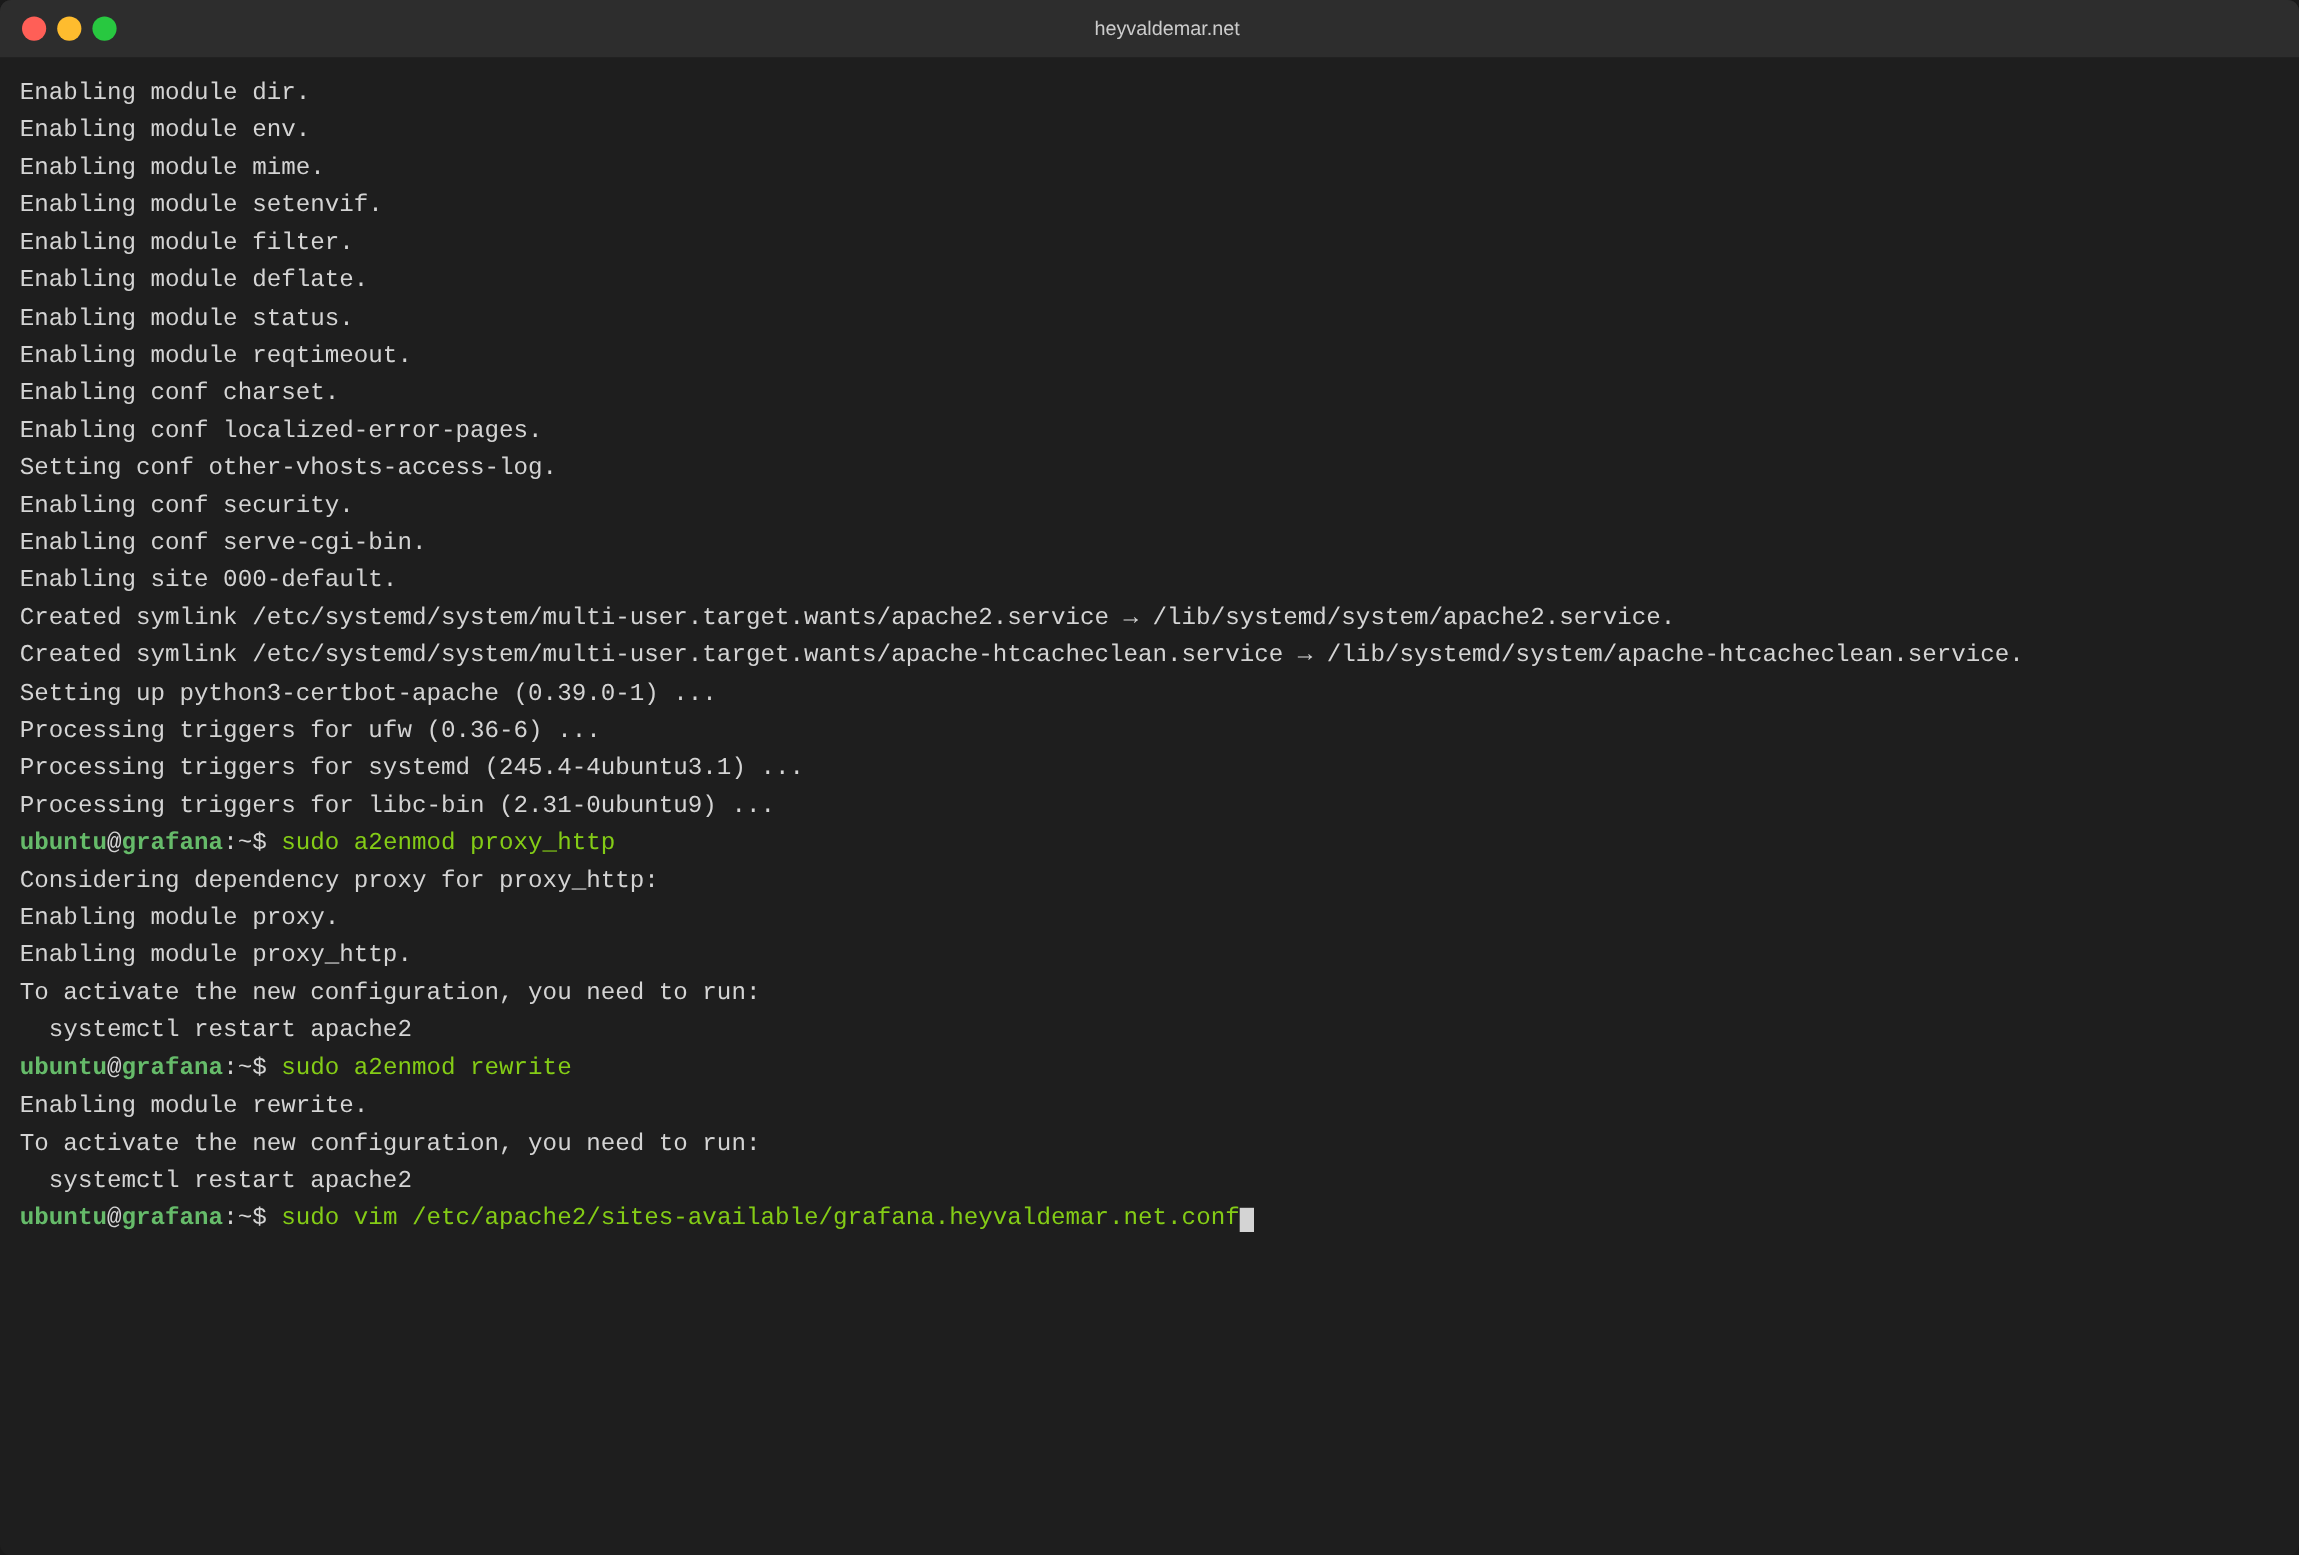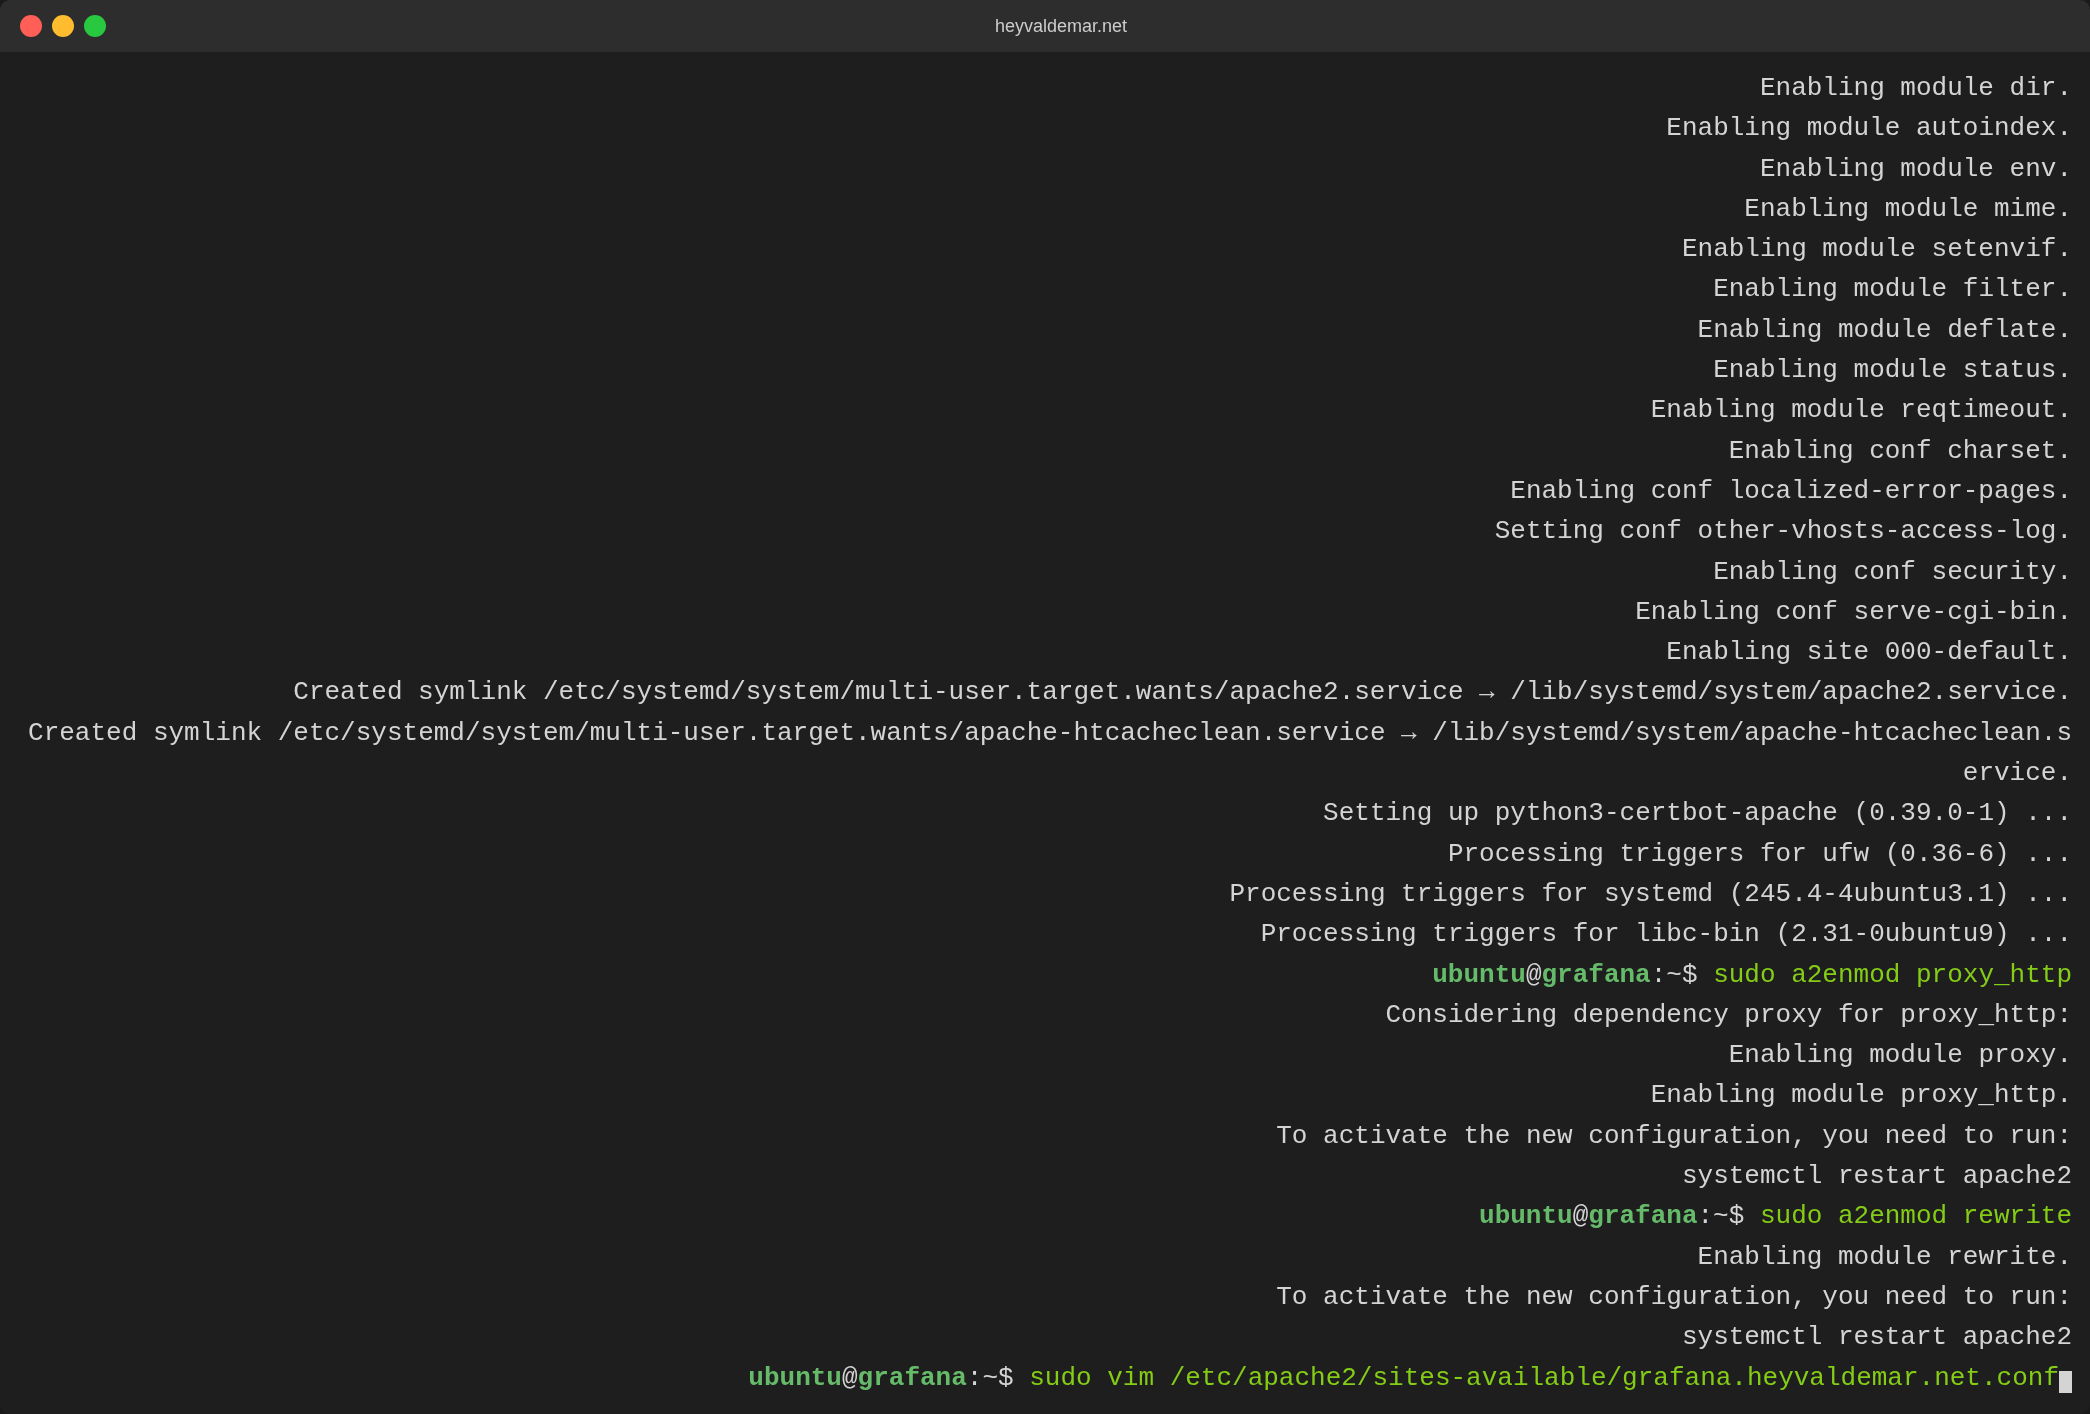--- a/index.html
+++ b/index.html
@@ -62,25 +62,24 @@
       font-weight: 400;
     }
 
     .terminal-content {
       padding: 16px 18px;
       flex: 1;
       overflow: hidden;
     }
 
     .line {
-      font-size: 26px;
+      font-size: 22px;
       line-height: 1.55;
       white-space: pre-wrap;
       word-break: break-all;
-      text-align: right;
     }
 
     .normal { color: #d4d4d4; }
     .prompt-user { color: #66bb6a; font-weight: bold; }
     .prompt-at { color: #d4d4d4; }
     .prompt-host { color: #66bb6a; font-weight: bold; }
     .prompt-path { color: #d4d4d4; }
     .prompt-cmd { color: #84cc16; }
 
     .cursor {
@@ -99,21 +98,20 @@
     <div class="traffic-lights">
       <div class="traffic-light close"></div>
       <div class="traffic-light minimize"></div>
       <div class="traffic-light maximize"></div>
     </div>
     <span class="title-text">heyvaldemar.net</span>
   </div>
 
   <div class="terminal-content">
     <div class="line normal">Enabling module dir.</div>
-    <div class="line normal">Enabling module autoindex.</div>
     <div class="line normal">Enabling module env.</div>
     <div class="line normal">Enabling module mime.</div>
     <div class="line normal">Enabling module setenvif.</div>
     <div class="line normal">Enabling module filter.</div>
     <div class="line normal">Enabling module deflate.</div>
     <div class="line normal">Enabling module status.</div>
     <div class="line normal">Enabling module reqtimeout.</div>
     <div class="line normal">Enabling conf charset.</div>
     <div class="line normal">Enabling conf localized-error-pages.</div>
     <div class="line normal">Setting conf other-vhosts-access-log.</div>

